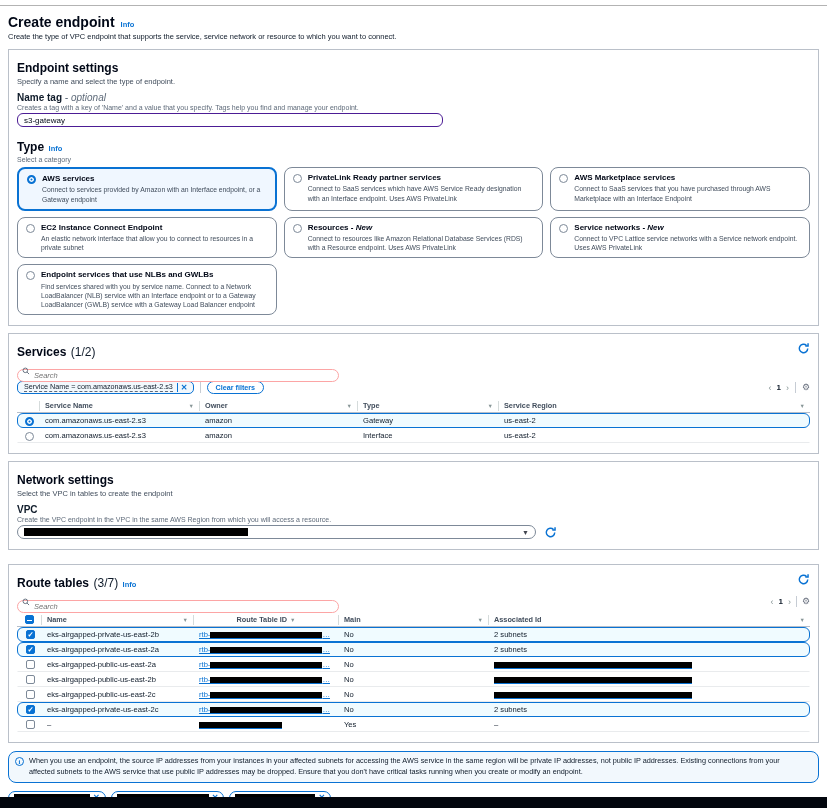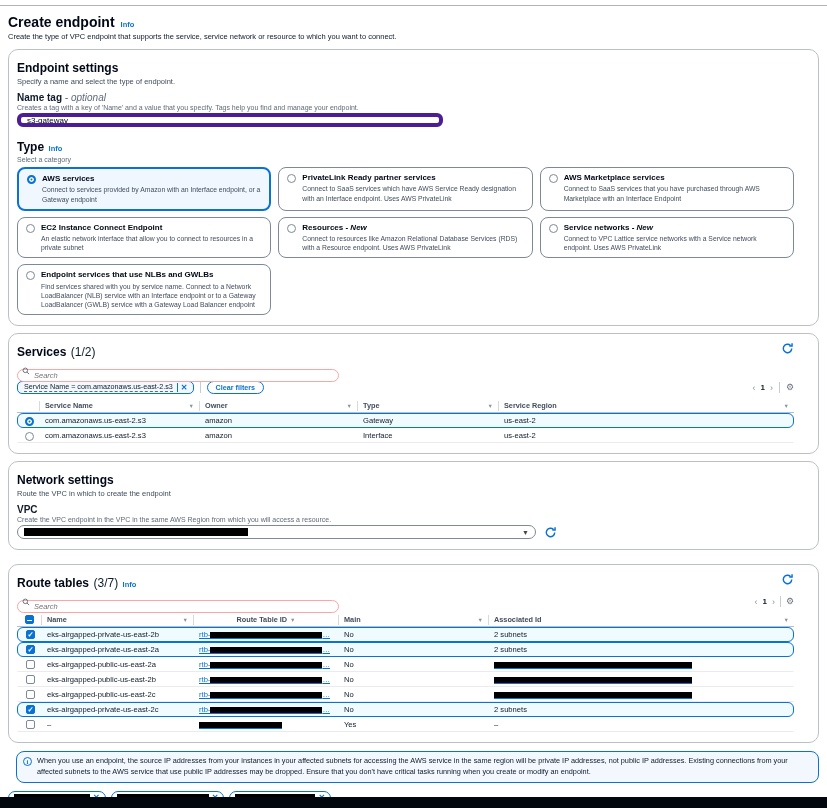--- a/index.html
+++ b/index.html
@@ -8,30 +8,30 @@
   .top-line { position:absolute; top:5px; left:0; width:827px; height:1px; background:#b3b3b3; }
   .page { padding:14px 8px 0 8px; }
 
   
   .page-header { display:flex; align-items:baseline; gap:6px; }
   h1 { font-size:14px; font-weight:bold; color:#000716; }
   .info-link { font-size:7.5px; font-weight:bold; color:#0972d3; cursor:pointer; }
   .page-sub { font-size:7.5px; color:#0f1b2a; margin:2px 0 8px 0; }
 
   
-  section.card { border:1px solid #bac0c9; border-radius:10px; background:#fff;
-    padding:8px 24px 10px 8px; margin-bottom:7px; }
+  section.card { border:1px solid #bac0c9; border-radius:0; background:#fff;
+    padding:8px 8px 10px 8px; margin-bottom:7px; }
   h2 { font-size:12px; font-weight:bold; color:#000716; display:inline; }
   .count { font-weight:normal; color:#0f1b2a; font-size:12px; }
   .sec-sub { font-size:7.5px; color:#414d5c; margin:1px 0 6px 0; }
   .hint { font-size:7px; color:#5f6b7a; margin:1px 0 2px 0; }
   .field-label { font-size:10px; font-weight:bold; margin-top:4px; }
   .field-label i { font-weight:normal; color:#5f6b7a; }
 
-  .text-input { width:426px; height:14px; border:4px solid #4c1d95; border-radius:6px;
+  .text-input { width:426px; height:14px; border:1px solid #4c1d95; border-radius:6px;
     font-family:"Liberation Sans",sans-serif; font-size:8px; padding:0 6px; color:#000716; display:block; margin-top:2px; }
 
   .type-head { margin-top:10px; }
   
   .tiles { display:grid; grid-template-columns:repeat(3,1fr); gap:6px 7px; margin-top:4px; }
   .tile { border:1px solid #7d8998; border-radius:8px; padding:5px 8px; display:flex; gap:6px;
     background:#fff; cursor:pointer; min-height:34px; }
   .tile.selected { border:2px solid #0972d3; background:#f0f7ff; }
   .tile-title { font-size:8px; font-weight:bold; color:#000716; line-height:1.3; }
   .tile-desc { font-size:6.8px; color:#414d5c; line-height:1.35; margin-top:1px; }
@@ -99,21 +99,21 @@
   .dashed-link { color:#0f1b2a; border-bottom:1px dashed #5f6b7a; cursor:pointer; }
 
   
   .select-row { display:flex; align-items:center; gap:8px; margin-top:2px; }
   .select { width:519px; height:14px; border:1px solid #7d8998; border-radius:7px; background:#fff;
     display:flex; align-items:center; justify-content:space-between; padding:0 6px; cursor:pointer; }
   .select .caret-dn { color:#424650; font-size:7px; }
 
   
   .alert { border:1.5px solid #0972d3; border-radius:8px; background:#f2f8fd;
-    padding:4px 24px 4px 6px; display:flex; gap:5px; margin:8px 0 4px 8px; }
+    padding:4px 24px 4px 6px; display:flex; gap:5px; margin:8px 0 4px 0; }
   .alert-icon { width:9px; height:9px; min-width:9px; border:1.2px solid #0972d3; border-radius:50%;
     color:#0972d3; font-size:6.5px; font-weight:bold; text-align:center; line-height:8px; margin-top:1px; font-family:"Liberation Serif",serif; }
   .alert-text { font-size:7.3px; color:#0f1b2a; line-height:1.45; }
 
   
   .chips { display:flex; gap:5px; margin:8px 0 10px 8px; }
   .chip { border:1.5px solid #0972d3; border-radius:7px; height:14px; display:inline-flex;
     align-items:center; gap:3px; padding:0 5px; background:#fff; }
   .chip .redact { height:7px; }
   .chip:nth-child(1) .redact { width:76px; } .chip:nth-child(2) .redact { width:92px; }
@@ -280,21 +280,21 @@
         <div class="cell sc1">com.amazonaws.us-east-2.s3</div>
         <div class="cell sc2">amazon</div>
         <div class="cell sc3">Interface</div>
         <div class="cell sc4">us-east-2</div>
       </div>
     </div>
   </section>
 
   <section class="card">
     <h2>Network settings</h2>
-    <p class="sec-sub">Route the VPC in which to create the endpoint</p>
+    <p class="sec-sub">Select the VPC in tables to create the endpoint</p>
     <div class="field-label">VPC</div>
     <p class="hint">Create the VPC endpoint in the VPC in the same AWS Region from which you will access a resource.</p>
     <div class="select-row">
       <div class="select">
         <span class="redact w-vpc"></span>
         <span class="caret-dn">▼</span>
       </div>
       <button class="icon-btn">
         <svg width="13" height="13" viewBox="0 0 16 16">
             <path d="M13.2 8a5.2 5.2 0 1 1-1.5-3.7" fill="none" stroke="#0972d3" stroke-width="1.8"></path>

